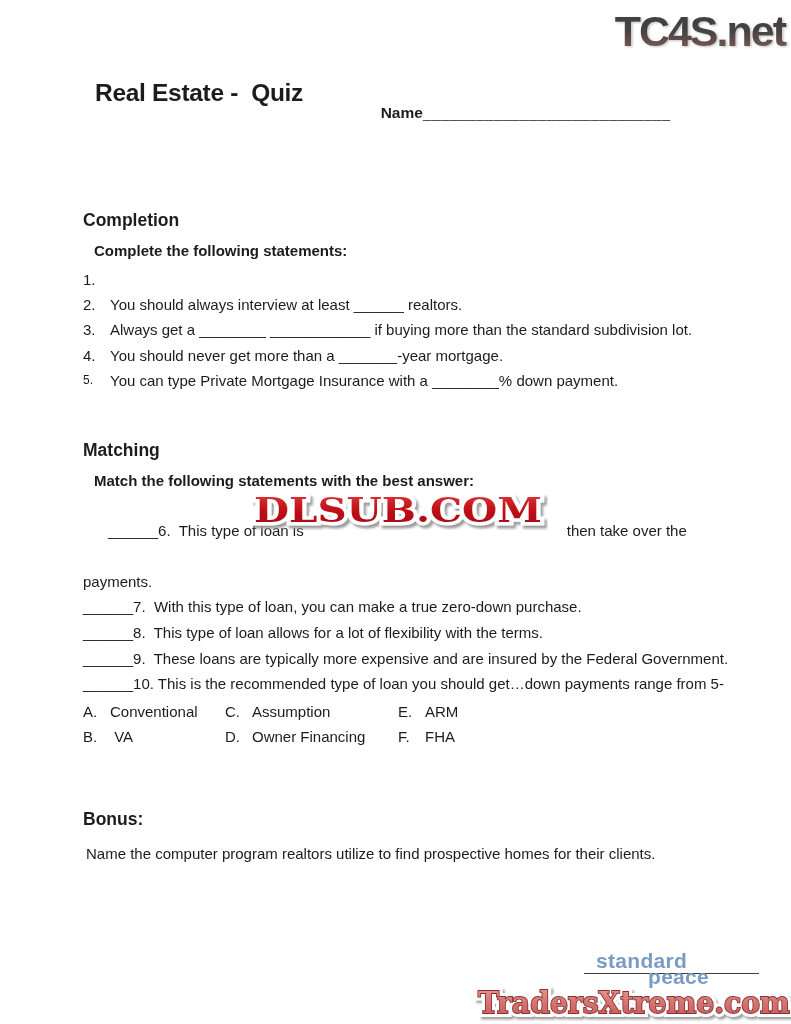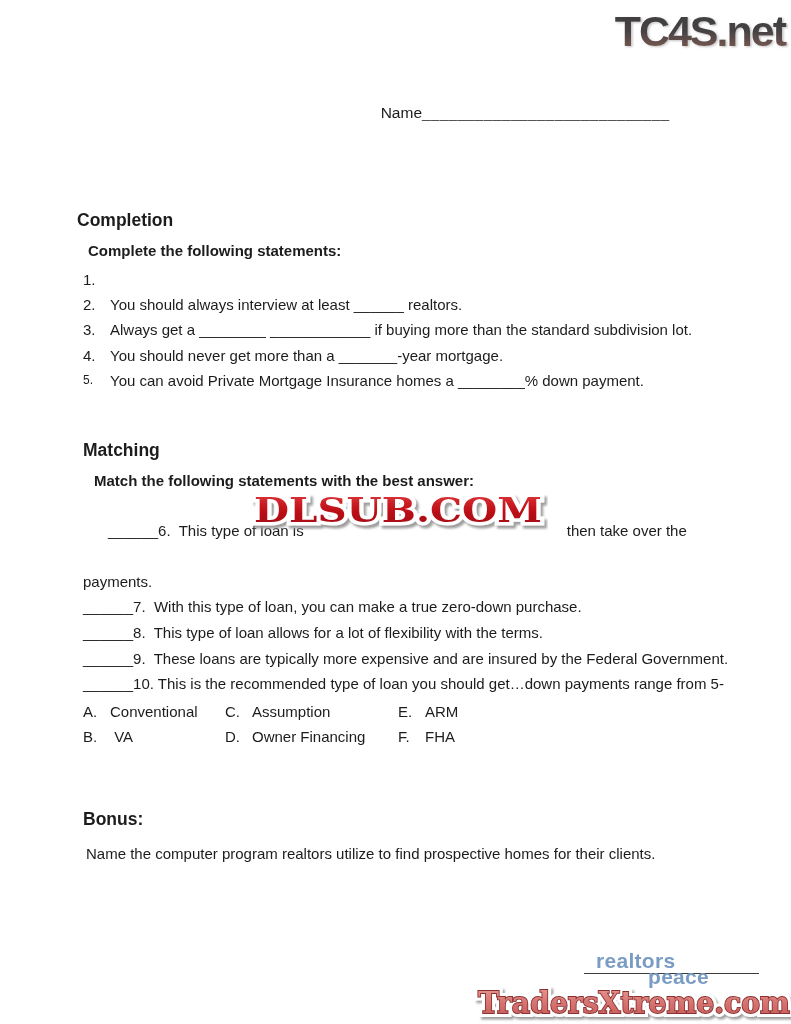--- a/index.html
+++ b/index.html
@@ -11,27 +11,27 @@
     font-family:"Liberation Sans", sans-serif;
     color:#1c1c1c;
     overflow:hidden;
   }
   
   .logo-tc4s{position:absolute;top:2px;right:2px;}
   .title-block{position:absolute;left:82px;top:78px;font-weight:bold;font-size:24.5px;line-height:30px;letter-spacing:-0.3px;}
   .title-line1{padding-left:13px;white-space:pre;}
   .title-line2{white-space:pre;}
   .name-row{position:absolute;left:364px;top:87px;font-size:15px;white-space:pre;}
-  .name-label{font-weight:normal;font-size:15.5px;margin-top:28px;}
+  .name-label{font-weight:bold;font-size:15.5px;margin-top:28px;}
   .name-blank{color:#4a4a4a;letter-spacing:0.5px;}
   
   .sec-heading{font-weight:bold;font-size:17.5px;line-height:20px;margin:0;}
   .sec-sub{font-weight:bold;font-size:15px;line-height:19px;margin:11px;}
   
-  .completion{position:absolute;left:77px;top:210px;width:680px;}
+  .completion{position:absolute;left:83px;top:210px;width:680px;}
   .c-list{position:absolute;left:83px;top:267px;width:700px;}
   .c-item{display:flex;line-height:25.2px;white-space:pre;font-size:15px;}
   .c-num{width:27px;flex:none;}
   .c-item:nth-child(5) .c-num{font-size:12px;line-height:25.2px;}
   .c-txt{white-space:pre;}
   
   .matching-head{position:absolute;left:83px;top:440px;width:680px;}
   .m-lines{position:absolute;left:83px;top:492px;width:705px;font-size:15px;line-height:25.6px;}
   .m-line{white-space:pre;}
   .m-gap{display:inline-block;width:263px;}
@@ -64,20 +64,21 @@
         <stop offset="1" stop-color="#8d6055"></stop>
       </linearGradient>
       <filter id="tcsh" x="-20%" y="-20%" width="140%" height="140%">
         <feDropShadow dx="1.5" dy="1" stdDeviation="0.8" flood-color="#bbbbbb" flood-opacity="0.9"></feDropShadow>
       </filter>
     </defs>
     <text x="230" y="44" text-anchor="end" font-family="'Liberation Sans', sans-serif" font-weight="bold" font-size="43" letter-spacing="-2" fill="url(#tcgrad)" filter="url(#tcsh)">TC4S.net</text>
   </svg>
 
   <div class="title-block">
+    <div class="title-line1">Real Estate -  Quiz</div>
   </div>
 
   <div class="name-row">
     <span class="name-label">Name</span><span class="name-blank">____________________________</span>
   </div>
 
   <div class="completion">
     <p class="sec-heading">Completion</p>
     <p class="sec-sub">Complete the following statements:</p>
   </div>
@@ -93,21 +94,21 @@
     <div class="c-item">
       <span class="c-num">3.</span>
       <span class="c-txt">Always get a ________ ____________ if buying more than the standard subdivision lot.</span>
     </div>
     <div class="c-item">
       <span class="c-num">4.</span>
       <span class="c-txt">You should never get more than a _______-year mortgage.</span>
     </div>
     <div class="c-item">
       <span class="c-num">5.</span>
-      <span class="c-txt">You can avoid Private Mortgage Insurance homes a ________% down payment.</span>
+      <span class="c-txt">You can type Private Mortgage Insurance with a ________% down payment.</span>
     </div>
   </div>
 
   <div class="matching-head">
     <p class="sec-heading">Matching</p>
     <p class="sec-sub">Match the following statements with the best answer:</p>
   </div>
 
   <div class="m-lines">
     <div class="m-line">
@@ -166,21 +167,21 @@
   </div>
 
   <div class="bonus">
     <p class="sec-heading">Bonus:</p>
   </div>
   <div class="bonus-q">Name the computer program realtors utilize to find prospective homes for their clients.</div>
 
   <div class="sig-line"></div>
 
   <div class="fp">
-    <div class="fp1">realtors</div>
+    <div class="fp1">standard</div>
     <div class="fp2">peace</div>
   </div>
 
   <svg class="logo-tx" width="320" height="44" viewBox="0 0 320 44">
     <defs>
       <filter id="txsh" x="-15%" y="-25%" width="130%" height="160%">
         <feDropShadow dx="2" dy="2.5" stdDeviation="1.2" flood-color="#9a9a9a" flood-opacity="0.95"></feDropShadow>
       </filter>
       <linearGradient id="txgrad" x1="0" y1="0" x2="0" y2="1">
         <stop offset="0" stop-color="#e79b95"></stop>

